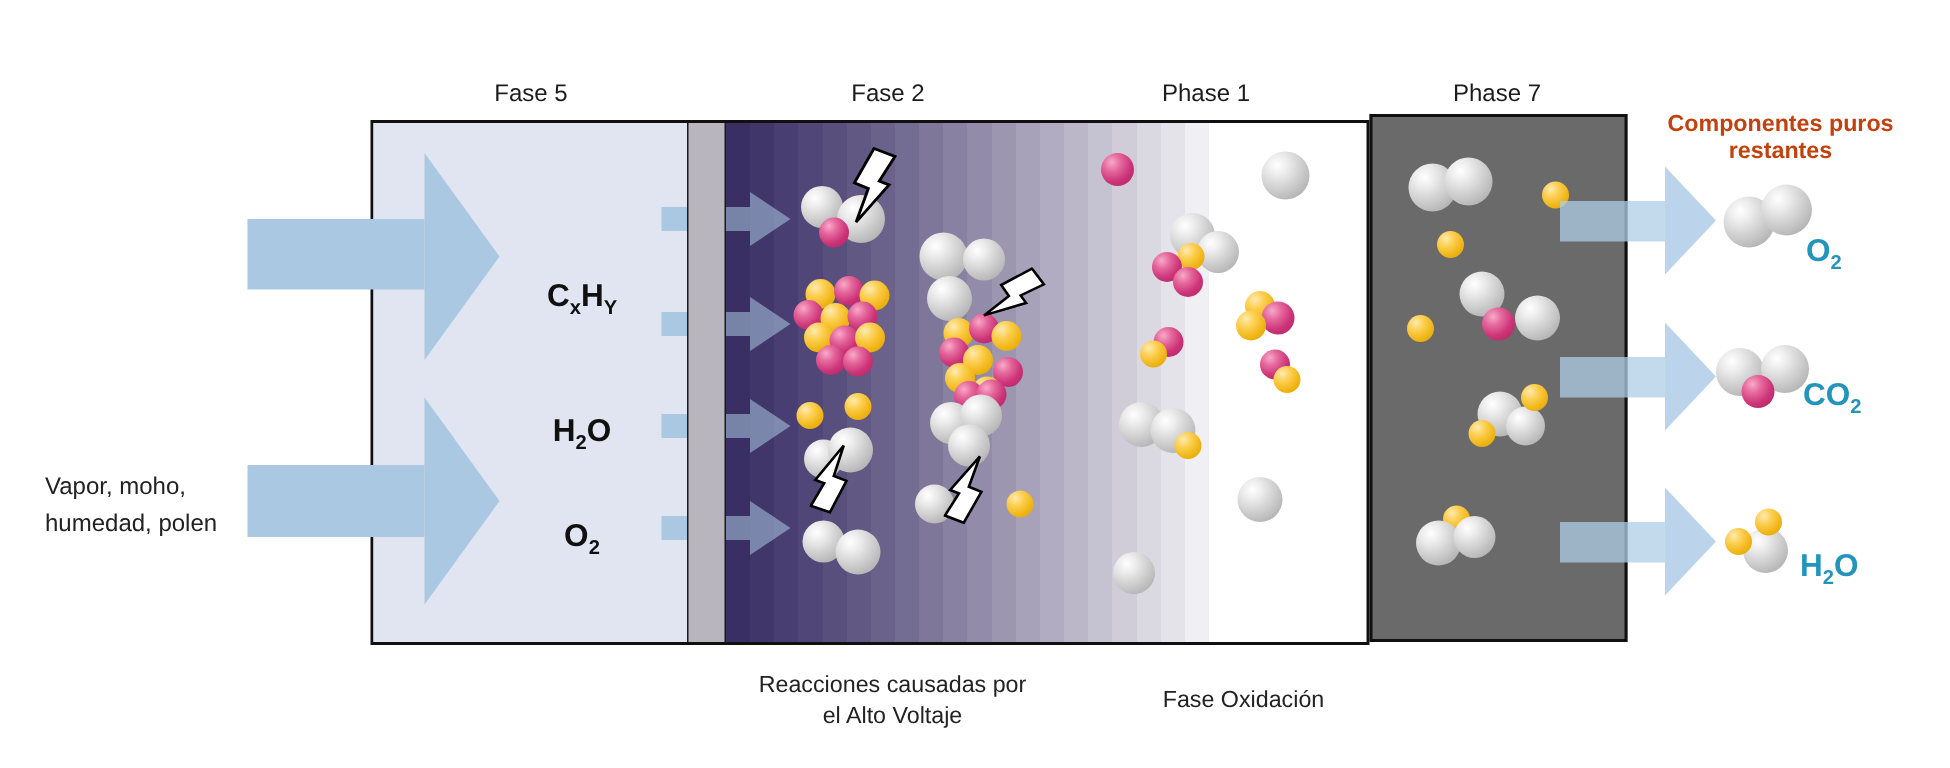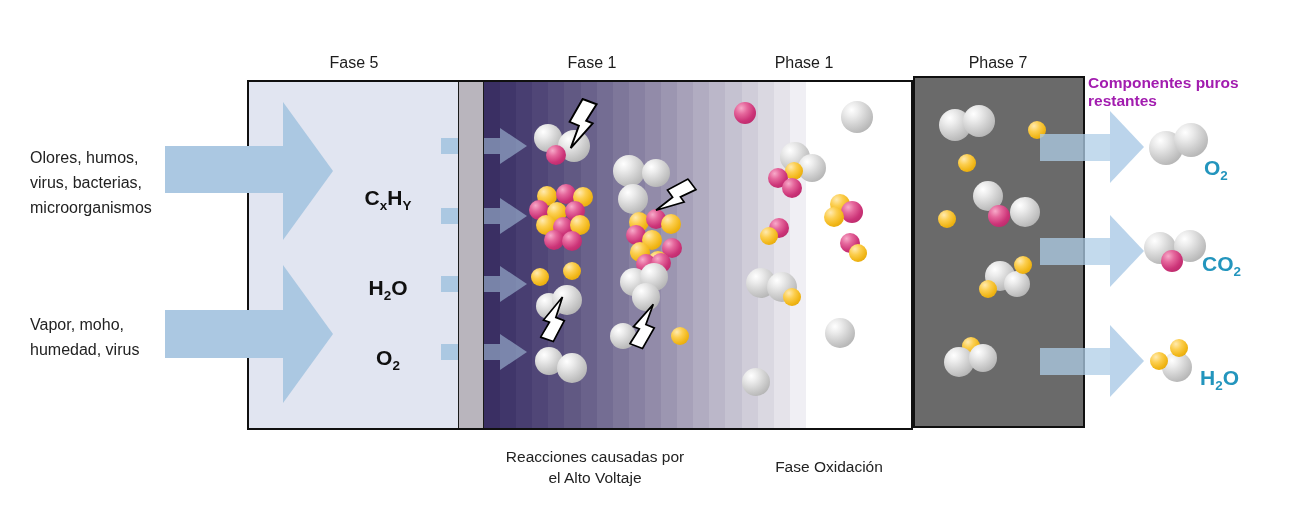--- a/index.html
+++ b/index.html
@@ -34,22 +34,22 @@
     font-weight:bold;font-size:21px;color:#101010;z-index:5;}
   .formula sub, .out-label sub{font-size:64%;line-height:0;}
   #formula-cxhy{top:186px;} #formula-h2o{top:276px;} #formula-o2{top:346px;}
 
   
   .caption{position:absolute;font-size:15.5px;line-height:21px;color:#222;text-align:center;white-space:pre-line;}
   #caption-voltage{left:470px;top:446px;width:250px;}
   #caption-oxidation{left:729px;top:456px;width:200px;}
 
   
-  #output-heading{position:absolute;left:1088px;top:74px;width:198px;text-align:left;
-    font-weight:bold;font-size:15.5px;line-height:18px;color:#a21caf;}
+  #output-heading{position:absolute;left:1088px;top:74px;width:198px;text-align:center;
+    font-weight:bold;font-size:15.5px;line-height:18px;color:#c2410c;}
   .out-label{position:absolute;font-weight:bold;font-size:21px;color:#2395bd;z-index:6;}
   #out-label-0{left:1204px;top:156px;} #out-label-1{left:1202px;top:252px;} #out-label-2{left:1200px;top:366px;}
 
   
   .shaft{position:absolute;z-index:4;}
   .head{position:absolute;width:0;height:0;border-style:solid;border-color:transparent;z-index:4;}
   .blue{background:#abc8e2;}
   .head.blue{background:none;border-left-color:#abc8e2;}
 
   #big-shaft-1{left:165px;top:146px;width:118px;height:47px;}
@@ -86,37 +86,34 @@
 </head>
 <body>
 
 <div id="stage">
 
   <div class="phase-label" id="phase1">
     <div>Fase 5</div>
     <div>Pre-Filtro</div>
   </div>
   <div class="phase-label" id="phase2">
-    <div>Fase 1</div>
+    <div>Fase 2</div>
     <div>Fase NONVIRAIR</div>
   </div>
   <div class="phase-label" id="phase3">
     <div>Phase 1</div>
     <div>Reacción</div>
   </div>
   <div class="phase-label" id="phase4">
     <div>Phase 7</div>
     <div>Catalización</div>
   </div>
 
-  <div class="input-label" id="input1">Olores, humos,
-virus, bacterias,
-microorganismos</div>
   <div class="input-label" id="input2">Vapor, moho,
-humedad, virus</div>
+humedad, polen</div>
 
   <div id="main-box"></div>
   <div id="prefilter-bg"></div>
   <div id="divider"></div>
   <div id="stripes"></div>
   <div id="phase4-box"></div>
 
   <div class="formula" id="formula-cxhy">C<sub>x</sub>H<sub>Y</sub></div>
   <div class="formula" id="formula-h2o">H<sub>2</sub>O</div>
   <div class="formula" id="formula-o2">O<sub>2</sub></div>

